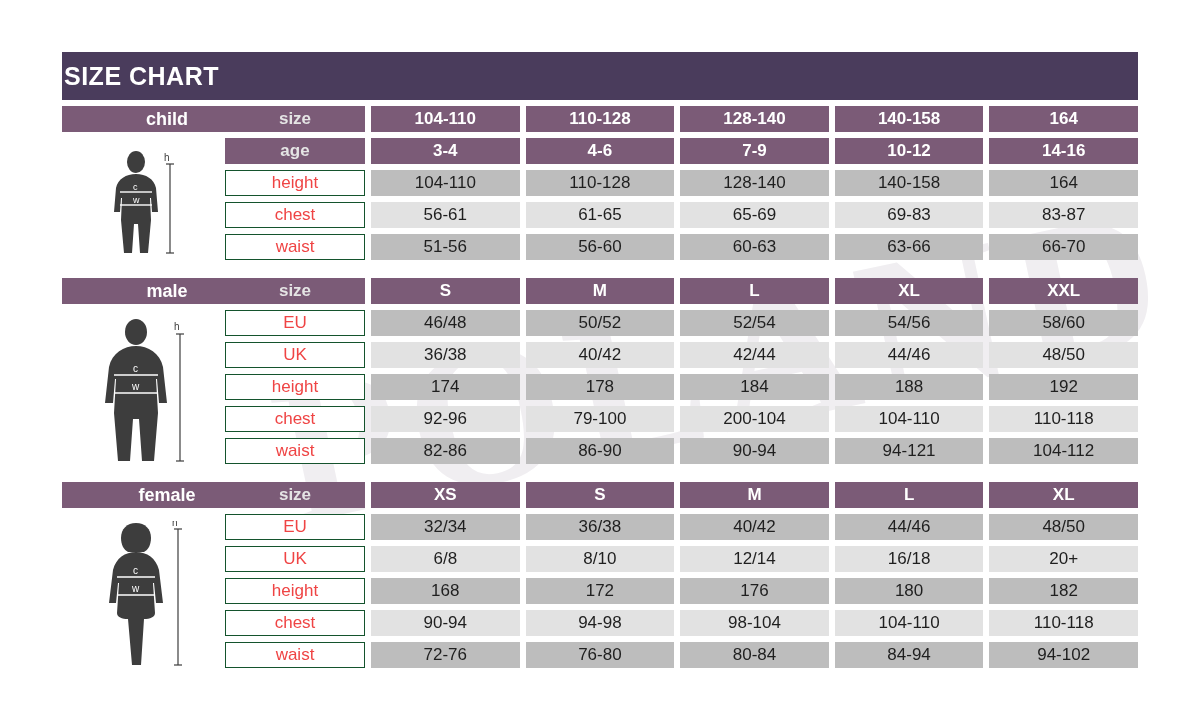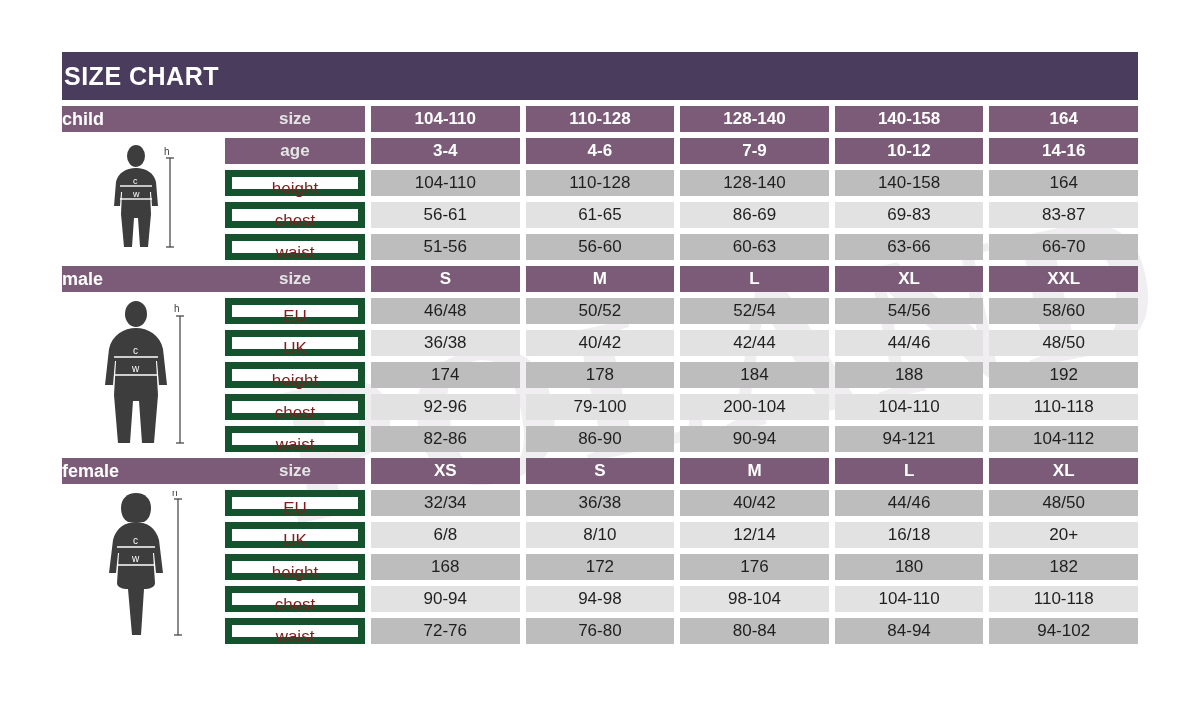--- a/index.html
+++ b/index.html
@@ -61,41 +61,42 @@
     width: 163px;
     flex: 0 0 163px;
     display: flex;
     flex-direction: column;
   }
   .grpname {
     background: #7b5b77;
     color: #ffffff;
     height: 26px;
     line-height: 26px;
-    text-align: left;
+    text-align: center;
     font-size: 18px;
     font-weight: bold;
+    padding-left: 47px;
   }
   .figbox {
     flex: 1 1 auto;
     display: flex;
     align-items: center;
     justify-content: center;
     padding-top: 4px;
   }
   .tablecol {
     flex: 1 1 auto;
     display: flex;
     flex-direction: column;
   }
   .row {
     display: flex;
     margin-bottom: 6px;
   }
-  .row:last-child { margin-bottom: 0; }
+  .row:last-child { margin-bottom: 12px; }
   .cell {
     height: 26px;
     line-height: 26px;
     text-align: center;
     font-size: 17px;
     margin-right: 6px;
     box-sizing: border-box;
   }
   .cell:last-child { margin-right: 0; }
   .lbl {
@@ -110,22 +111,22 @@
     color: #ffffff;
     font-weight: bold;
   }
   .hdr-label {
     background: #7b5b77;
     color: #e5e5e5;
     font-weight: bold;
   }
   .lbl-white {
     background: #ffffff;
-    color: #7f1d1d;
-    border: 7px solid #14532d;
+    color: #ef4444;
+    border: 1px solid #14532d;
     line-height: 24px;
   }
   .val-gray-d {
     background: #bdbdbd;
     color: #1f1f1f;
   }
   .val-gray-l {
     background: #e2e2e2;
     color: #1f1f1f;
   }
@@ -190,21 +191,21 @@
           <div class="cell val val-gray-d">104-110</div>
           <div class="cell val val-gray-d">110-128</div>
           <div class="cell val val-gray-d">128-140</div>
           <div class="cell val val-gray-d">140-158</div>
           <div class="cell val val-gray-d">164</div>
         </div>
         <div class="row">
           <div class="cell lbl lbl-white">chest</div>
           <div class="cell val val-gray-l">56-61</div>
           <div class="cell val val-gray-l">61-65</div>
-          <div class="cell val val-gray-l">86-69</div>
+          <div class="cell val val-gray-l">65-69</div>
           <div class="cell val val-gray-l">69-83</div>
           <div class="cell val val-gray-l">83-87</div>
         </div>
         <div class="row">
           <div class="cell lbl lbl-white">waist</div>
           <div class="cell val val-gray-d">51-56</div>
           <div class="cell val val-gray-d">56-60</div>
           <div class="cell val val-gray-d">60-63</div>
           <div class="cell val val-gray-d">63-66</div>
           <div class="cell val val-gray-d">66-70</div>

